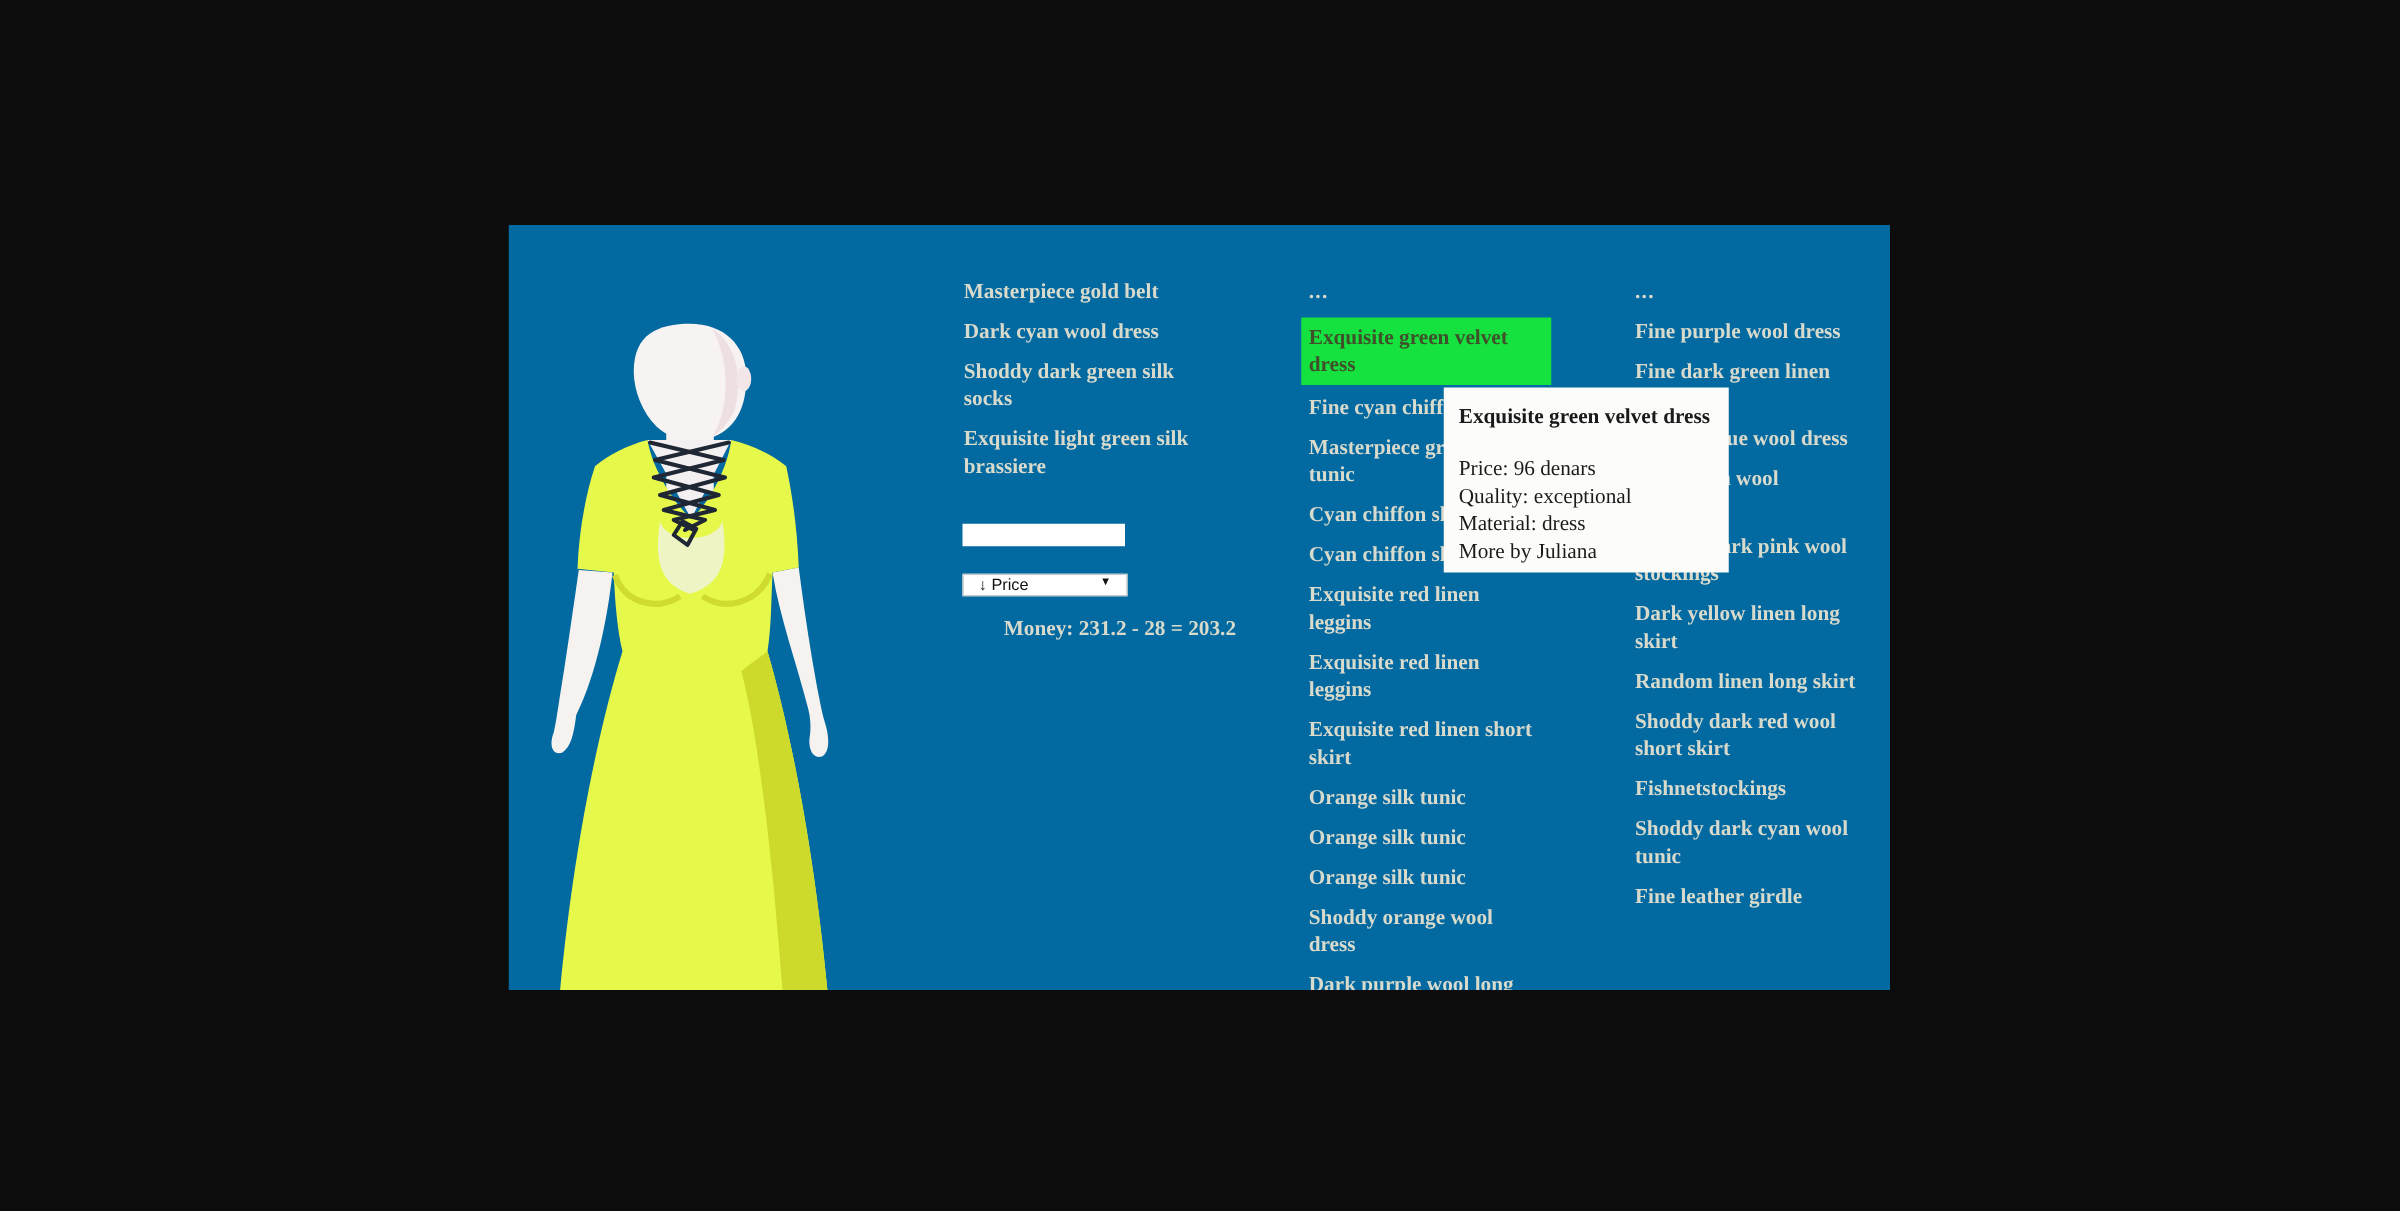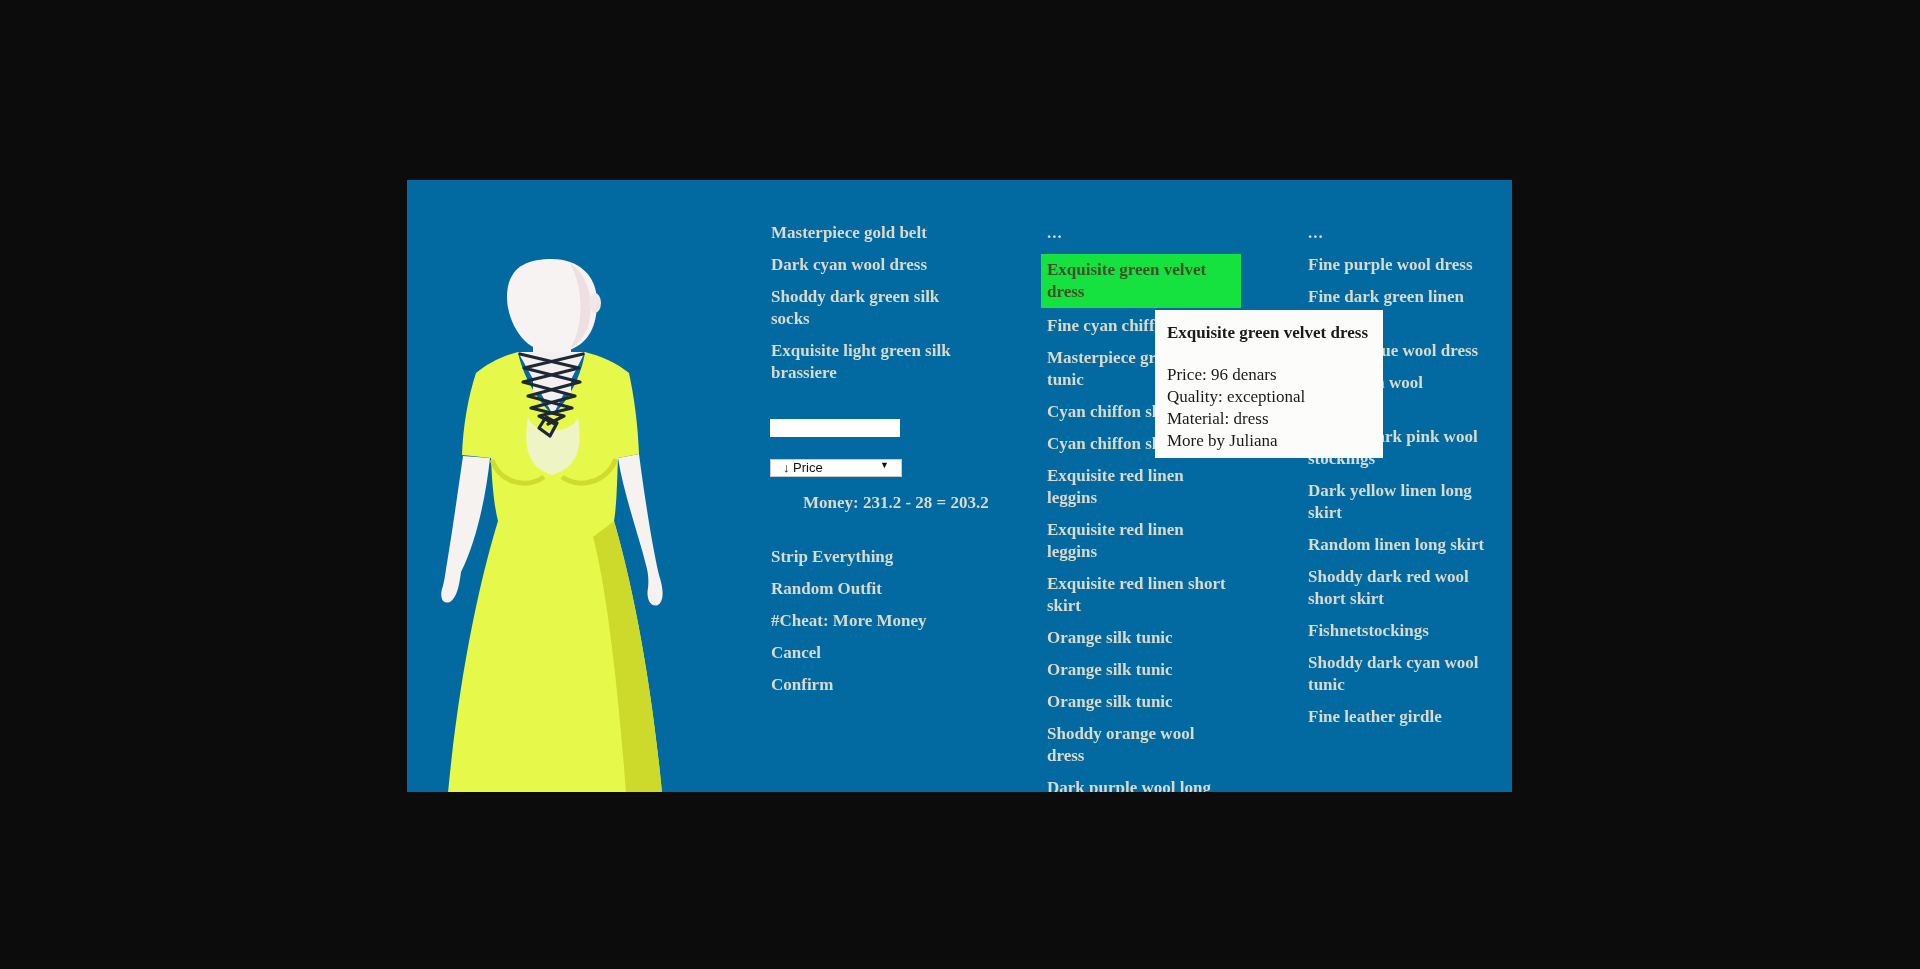--- a/index.html
+++ b/index.html
@@ -121,27 +121,20 @@
 brassiere</div>
   </div>
 
   <input id="filter-input" type="text" value="" style="">
   <div id="sort-select">
     <span>↓ Price</span>
     <span class="arrow">▼</span>
   </div>
   <div id="money-line">Money: 231.2 - 28 = 203.2</div>
 
-  <div class="list" id="action-buttons">
-    <div class="item">Strip Everything</div>
-    <div class="item">Random Outfit</div>
-    <div class="item">#Cheat: More Money</div>
-    <div class="item">Cancel</div>
-    <div class="item">Confirm</div>
-  </div>
 
   <div class="list" id="shop-list-1">
     <div class="item ellipsis">...</div>
     <div class="item selected">Exquisite green velvet
 dress</div>
     <div class="item">Fine cyan chiffon shirt</div>
     <div class="item">Masterpiece green wool
 tunic</div>
     <div class="item">Cyan chiffon shirt</div>
     <div class="item">Cyan chiffon shirt</div>

